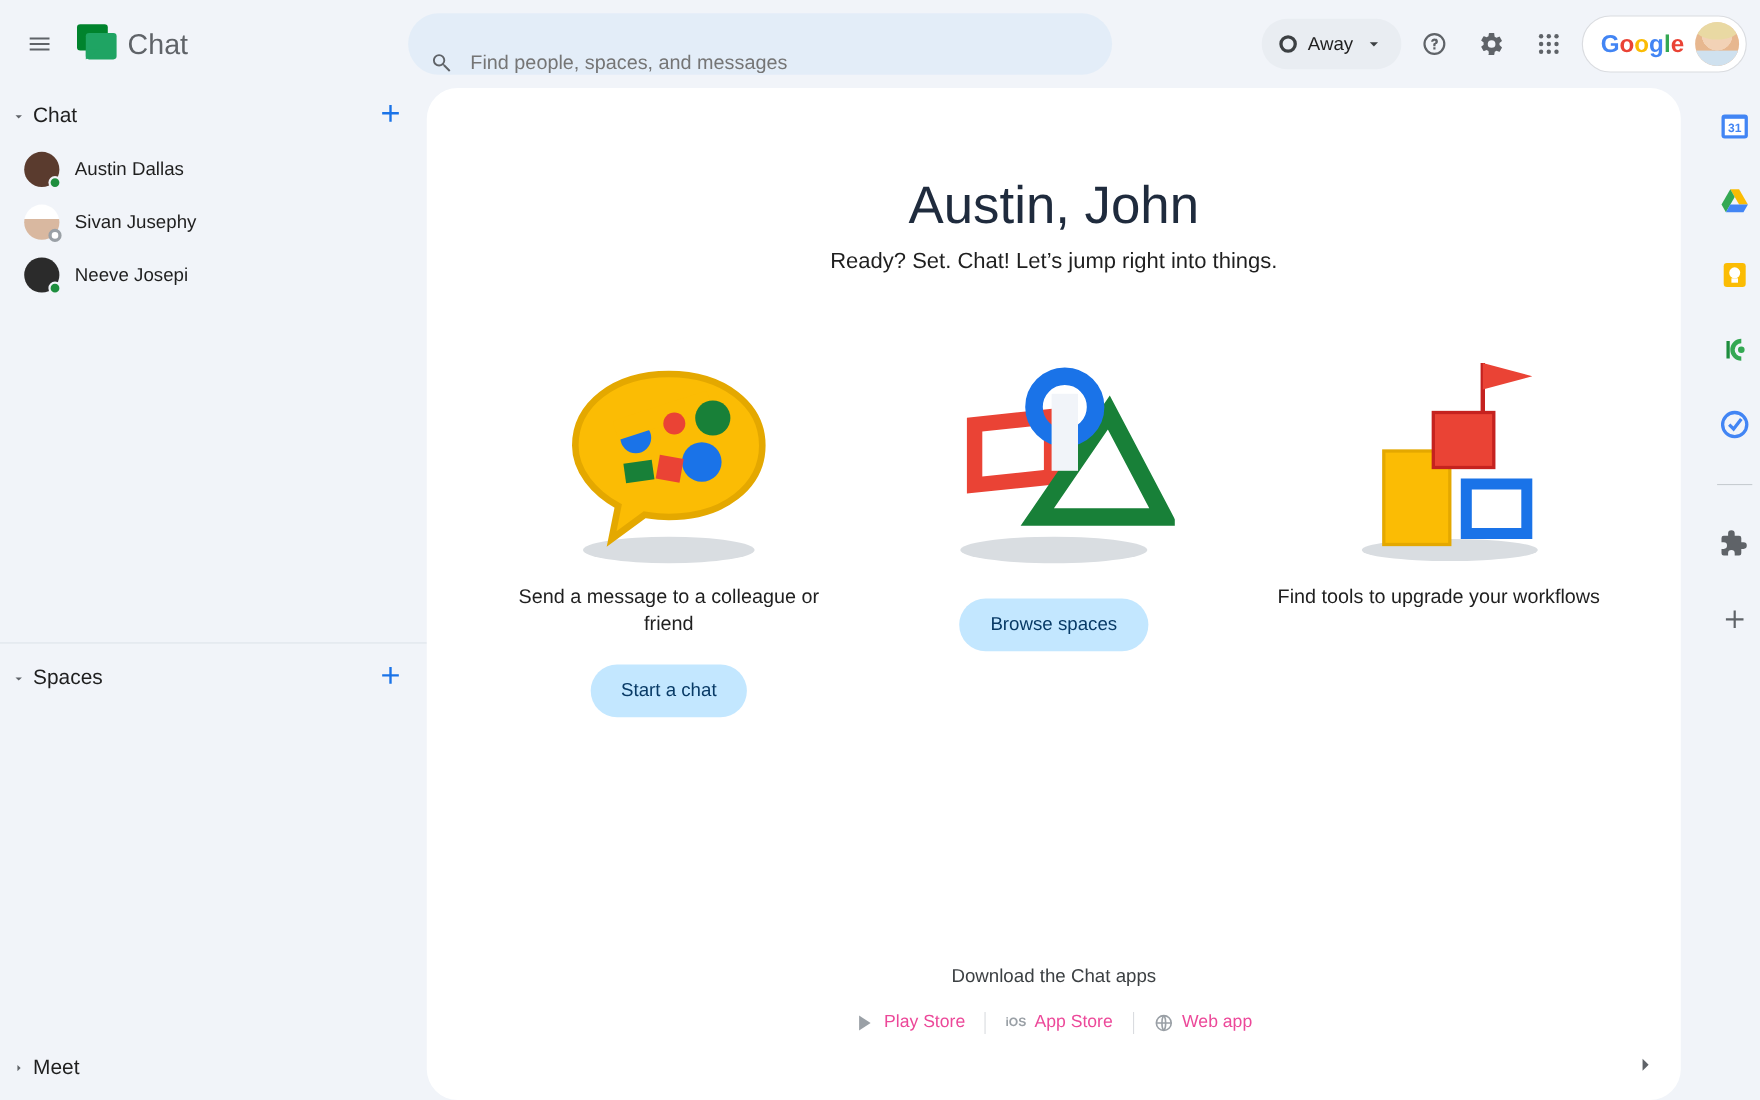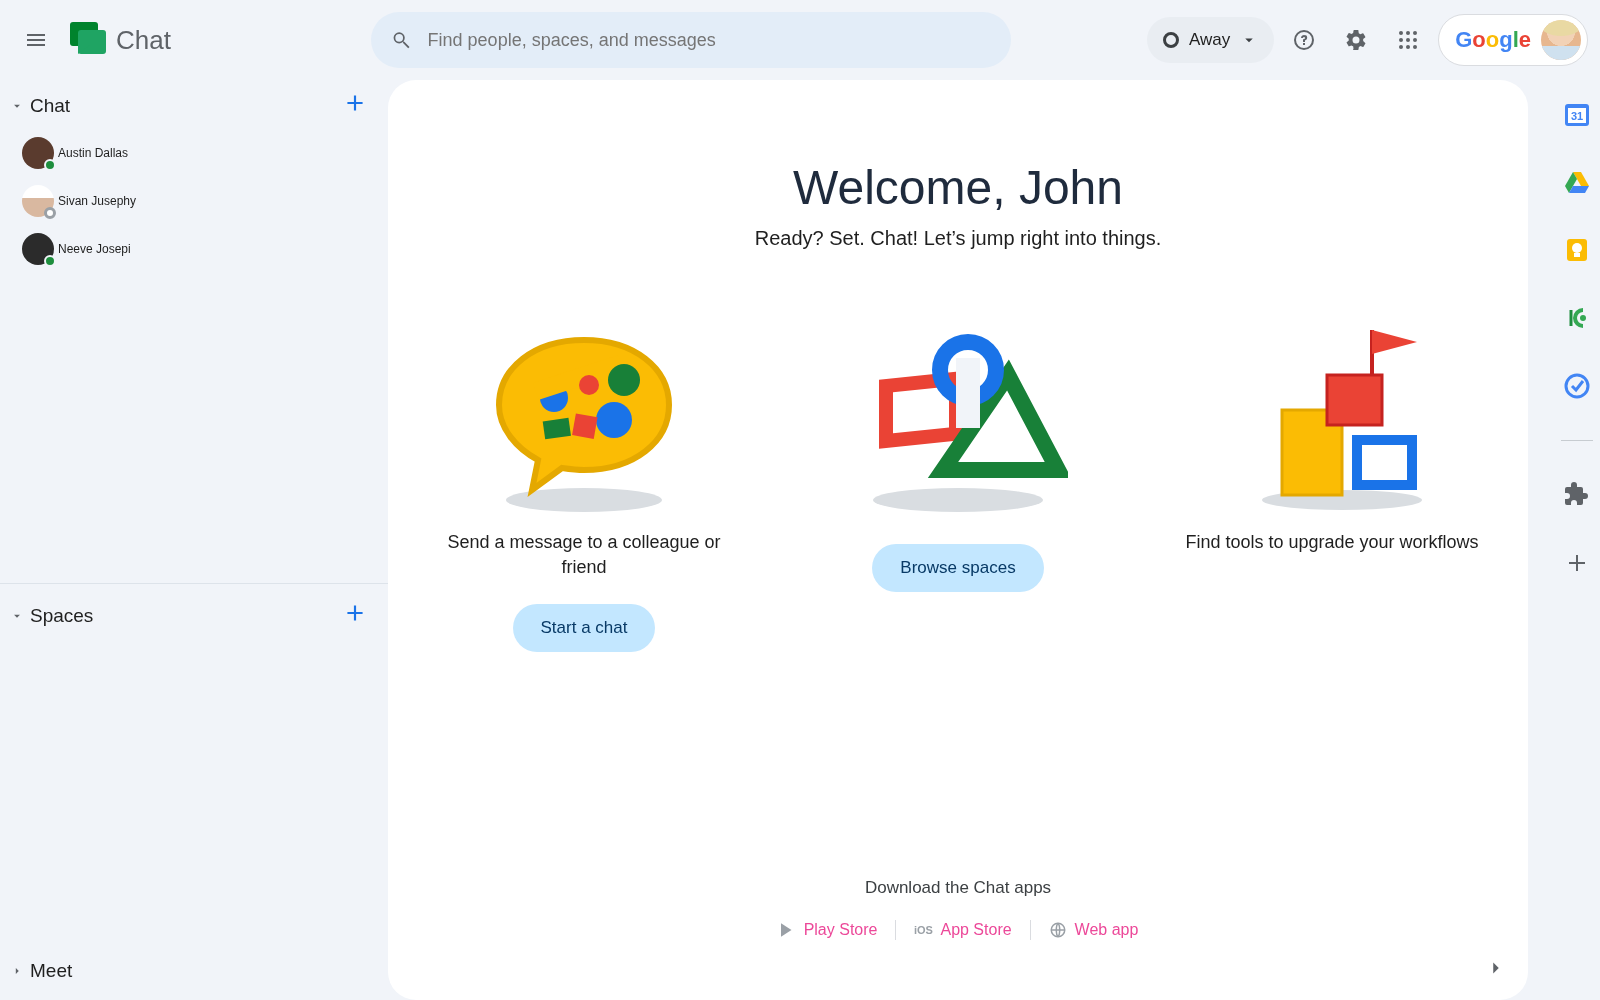--- a/index.html
+++ b/index.html
@@ -24,21 +24,21 @@
     display:flex;align-items:center;justify-content:center;
     cursor:pointer;
   }
   .menu-icon svg { width:24px;height:24px;fill:#5f6368;}
   .chat-logo { display:flex;align-items:center;margin-left:8px;}
   .chat-logo svg{width:40px;height:40px;}
   .chat-logo span{font-size:26px;color:#5f6368;margin-left:8px;font-weight:400;}
   .search {
     flex:0 0 640px; margin-left:200px;
     background:#e3edf8; border-radius:32px; height:56px;
-    display:flex;align-items:center;padding:0 20px;
+    display:flex;align-items:flex-end;padding:0 20px;
     color:#5f6368;
   }
   .search svg{width:22px;height:22px;fill:#5f6368;margin-right:16px;}
   .search-input{
     border:none;background:transparent;font-size:18px;color:#5f6368;
     outline:none;width:100%;
   }
   .top-right{margin-left:auto;display:flex;align-items:center;gap:8px;}
   .status-pill{
     background:#e9edf2;border-radius:24px;height:46px;padding:0 16px;
@@ -71,21 +71,21 @@
   .side{
     width:388px;flex:0 0 388px;display:flex;flex-direction:column;
   }
   .sh{
     display:flex;align-items:center;justify-content:space-between;
     padding:10px 20px 8px 10px;font-size:19px;font-weight:500;color:#1f1f1f;
   }
   .sh .tri{display:inline-flex;align-items:center;}
   .sh .tri svg{width:14px;height:14px;fill:#5f6368;margin-right:6px;}
   .sh .plus svg{width:26px;height:26px;fill:#1a73e8;}
-  .contact{display:flex;align-items:center;gap:4px;padding:8px 22px;cursor:pointer;font-size:12px;}
+  .contact{display:flex;align-items:center;gap:14px;padding:8px 22px;cursor:pointer;font-size:17px;}
   .av{width:32px;height:32px;border-radius:50%;position:relative;flex:0 0 32px;}
   .av .pdot{position:absolute;right:-2px;bottom:-2px;width:12px;height:12px;border-radius:50%;border:2px solid #f1f4f9;}
   .pdot.online{background:#1e8e3e;}
   .pdot.offline{background:#fff;border:3px solid #9aa0a6;}
   .av1{background:radial-gradient(circle at 50% 35%, #5a3b2e 0 100%);}
   .av2{background:linear-gradient(#fff 0 40%, #d9b8a0 40% 100%);}
   .av3{background:radial-gradient(circle at 50% 40%, #2b2b2b 0 100%);}
   .side-spacer-chat{height:310px;}
   .side .sh.sec{border-top:1px solid #dde3ea;padding-top:16px;}
   .side-grow{flex:1;}
@@ -93,21 +93,21 @@
   .sh.meet .tri svg{transform:rotate(-90deg);}
 
   
   .main{
     flex:1;background:#fff;border-radius:28px;
     padding:60px 40px 40px 40px;position:relative;
     display:flex;flex-direction:column;align-items:center;
   }
   h1{font-size:48px;font-weight:400;color:#1f2b3d;margin-top:20px;}
   .sub{font-size:20px;color:#1f1f1f;margin-top:12px;}
-  .cards{display:flex;gap:74px;margin-top:70px;justify-content:center;}
+  .cards{display:flex;gap:50px;margin-top:70px;justify-content:center;}
   .card{width:300px;display:flex;flex-direction:column;align-items:center;text-align:center;}
   .card .ill{height:200px;display:flex;align-items:center;justify-content:center;}
   .card .ill svg{width:220px;height:200px;}
   .card p{font-size:18px;color:#1f1f1f;line-height:1.4;margin-top:10px;}
   .btn{
     margin-top:24px;background:#c3e7ff;border:none;border-radius:26px;
     padding:14px 28px;font-size:17px;color:#083a66;cursor:pointer;font-weight:500;
   }
   .dl{position:absolute;bottom:60px;left:0;right:0;display:flex;flex-direction:column;align-items:center;}
   .dl-t{font-size:17px;color:#3c4043;margin-bottom:22px;}
@@ -253,21 +253,21 @@
       <span class="tri">
         <svg viewBox="0 0 24 24">
             <path d="M7 10l5 5 5-5z"></path>
           </svg>
         <span>Meet</span>
       </span>
     </div>
   </div>
 
   <div class="main">
-    <h1>Welcome, John</h1>
+    <h1>Austin, John</h1>
     <div class="sub">Ready? Set. Chat! Let’s jump right into things.</div>
 
     <div class="cards">
 
       <div class="card">
         <div class="ill">
           <svg viewBox="0 0 220 200">
             <ellipse cx="110" cy="180" rx="78" ry="12" fill="#d9dde1"></ellipse>
             <path d="M110 20c50 0 85 28 85 65s-35 65-85 65c-8 0-15-1-22-2l-30 22 6-30c-22-12-39-32-39-55 0-37 35-65 85-65z" fill="#fbbc04" stroke="#e4a800" stroke-width="6"></path>
             <circle cx="80" cy="78" r="14" fill="#1a73e8"></circle>

